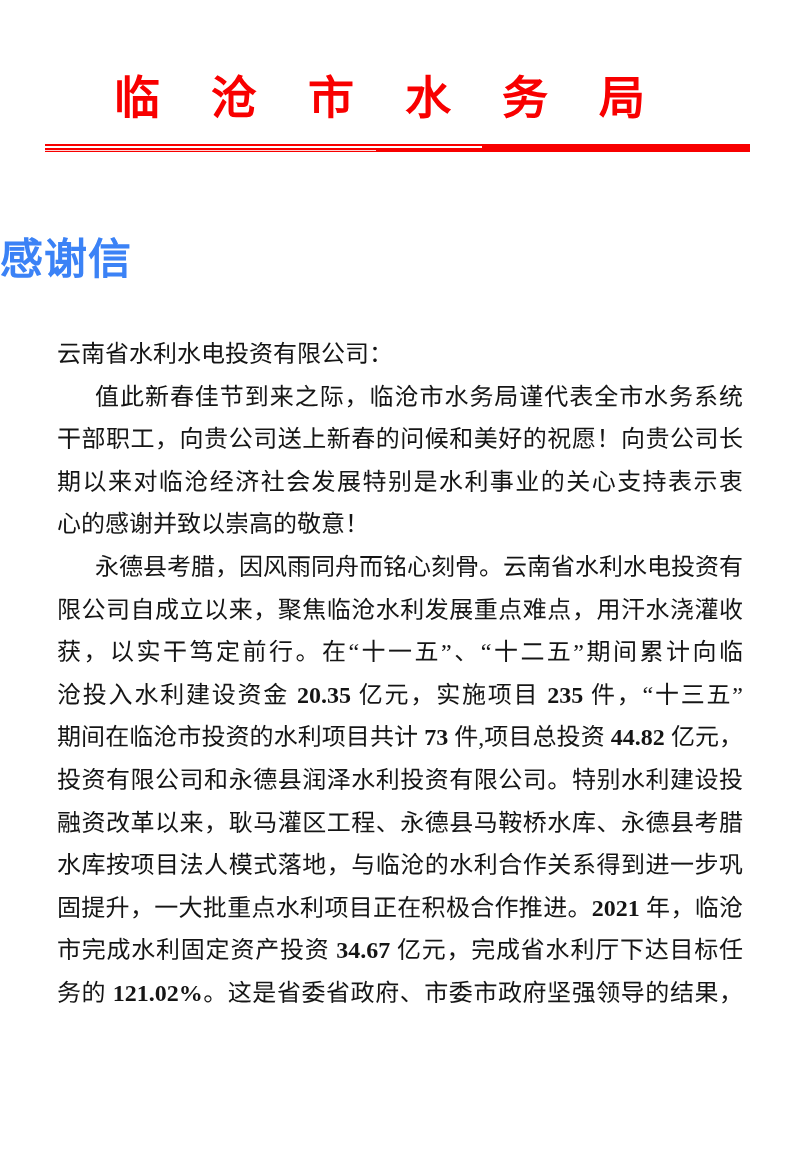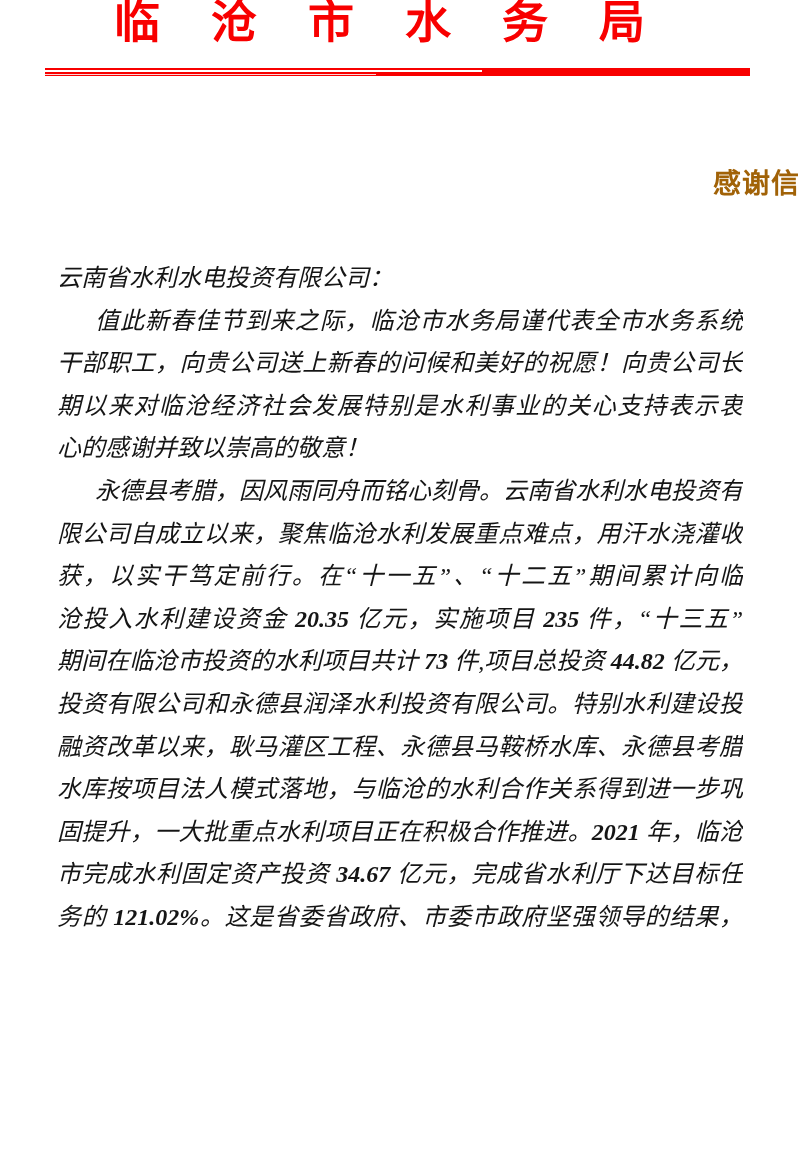--- a/index.html
+++ b/index.html
@@ -11,20 +11,21 @@
     position: relative;
     width: 800px;
     height: 1154px;
     margin: 0 auto;
     background: #ffffff;
     overflow: hidden;
     font-family: "Liberation Serif", "DejaVu Serif", serif;
   }
   
   .bureau-title {
+    margin-top: 76px;
     height: 46px;
     line-height: 46px;
     font-size: 46px;
     font-weight: bold;
     color: #f80000;
     text-align: center;
     letter-spacing: 51px;
     padding-left: 10px;
     white-space: nowrap;
   }
@@ -49,41 +50,40 @@
     position: absolute;
     left: 0;
     bottom: 1px;
     width: 47%;
     height: 1px;
     background: #ffd6d6;
   }
   
   .doc-title {
     margin: 90px 0 0 0;
-    font-size: 28px;
+    font-size: 43px;
     line-height: 36px;
     font-weight: bold;
-    text-align: right;
-    color: #a16207;
+    text-align: left;
+    color: #3b82f6;
     letter-spacing: 1px;
   }
   
   .letter-body {
     margin: 55px 57px 0 57px;
   }
   .letter-body .line {
     height: 42.6px;
     line-height: 42.6px;
     font-size: 24px;
     color: #151515;
     text-align: justify;
     text-align-last: justify;
     overflow: hidden;
     white-space: nowrap;
-    font-style: italic;
   }
   .letter-body .line.nojust {
     text-align: left;
     text-align-last: left;
   }
   .letter-body .line.indent {
     text-indent: 38px;
   }
   .letter-body .num {
     font-family: "Liberation Serif", "DejaVu Serif", serif;

